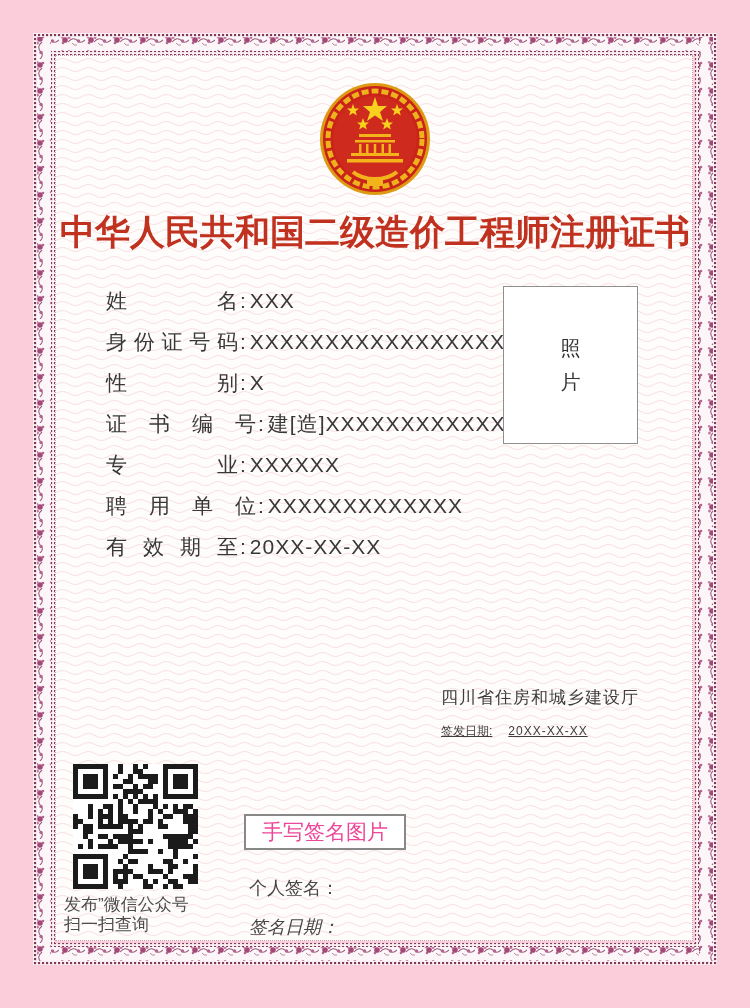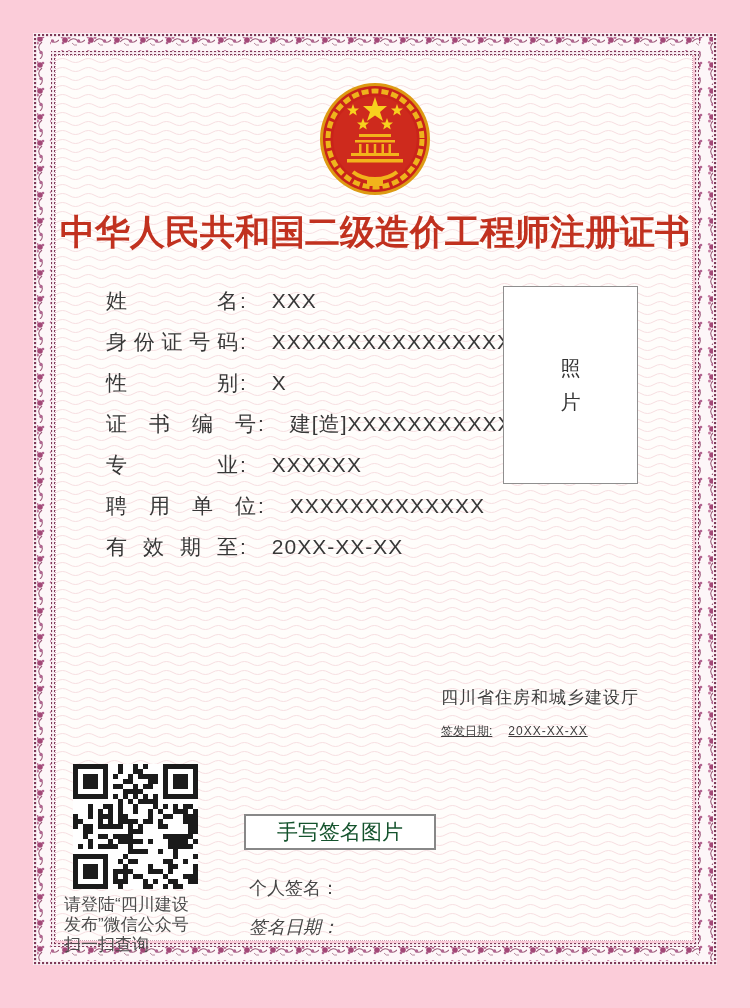--- a/index.html
+++ b/index.html
@@ -25,39 +25,39 @@
   .cert-title{
     left:0;top:153px;width:638px;text-align:center;
     font-size:35px;font-weight:bold;letter-spacing:0px;
     color:#c1311f;
   }
   .fields{left:50px;top:231px;}
   .field-row{height:22px;margin-bottom:19px;font-size:21px;color:#383838;white-space:nowrap;}
   .flabel{display:inline-block;width:132px;text-align:justify;text-align-last:justify;}
   .flabel.wide{width:150px;}
   .fcolon{display:inline-block;margin-left:2px;}
-  .fvalue{display:inline-block;margin-left:26px;letter-spacing:1px;}
+  .fvalue{display:inline-block;margin-left:4px;letter-spacing:1px;}
   .photo-box{
-    left:447px;top:230px;width:135px;height:198px;
+    left:447px;top:230px;width:135px;height:158px;
     background:#ffffff;border:1px solid #8f8f8f;box-sizing:border-box;
     display:flex;align-items:center;justify-content:center;
   }
   .photo-text{
     width:22px;font-size:20px;color:#333;line-height:34px;text-align:center;
     word-break:break-all;
   }
   .issuer{left:385px;top:630px;font-size:17px;color:#3d3d3d;letter-spacing:1px;}
   .issue-date{left:385px;top:667px;font-size:12px;color:#3d3d3d;text-decoration:underline;}
   .issue-date .val{margin-left:16px;letter-spacing:1px;}
   .qr{left:17px;top:708px;width:125px;height:125px;}
   .qr-caption{left:8px;top:839px;width:170px;font-size:17px;line-height:20px;color:#4c4c4c;}
   .sig-image-btn{
-    left:188px;top:758px;width:192px;height:36px;
+    left:188px;top:758px;width:162px;height:36px;
     background:#fff;border:2px solid #888;box-sizing:border-box;
-    font-size:21px;color:#14532d;text-align:center;line-height:32px;
+    font-size:21px;color:#ec4899;text-align:center;line-height:32px;
     cursor:pointer;
   }
   .personal-sig{left:193px;top:820px;font-size:18px;color:#454545;}
   .sig-date{left:193px;top:859px;font-size:18px;color:#454545;font-style:italic;}
 </style>
 </head>
 <body>
 
 <div class="certificate">
 
@@ -467,21 +467,20 @@
         <rect x="25" y="120" width="5" height="5" fill="#1b1b1b"></rect>
         <rect x="30" y="120" width="5" height="5" fill="#1b1b1b"></rect>
         <rect x="45" y="120" width="5" height="5" fill="#1b1b1b"></rect>
         <rect x="70" y="120" width="5" height="5" fill="#1b1b1b"></rect>
         <rect x="75" y="120" width="5" height="5" fill="#1b1b1b"></rect>
         <rect x="90" y="120" width="5" height="5" fill="#1b1b1b"></rect>
         <rect x="100" y="120" width="5" height="5" fill="#1b1b1b"></rect>
         <rect x="105" y="120" width="5" height="5" fill="#1b1b1b"></rect>
       </svg>
     <div class="abs qr-caption">
-      <div>请登陆“四川建设</div>
       <div>发布”微信公众号</div>
       <div>扫一扫查询</div>
     </div>
 
     <div class="abs sig-image-btn">手写签名图片</div>
     <div class="abs personal-sig">个人签名：</div>
     <div class="abs sig-date">签名日期：</div>
 
   </div>
 </div>

